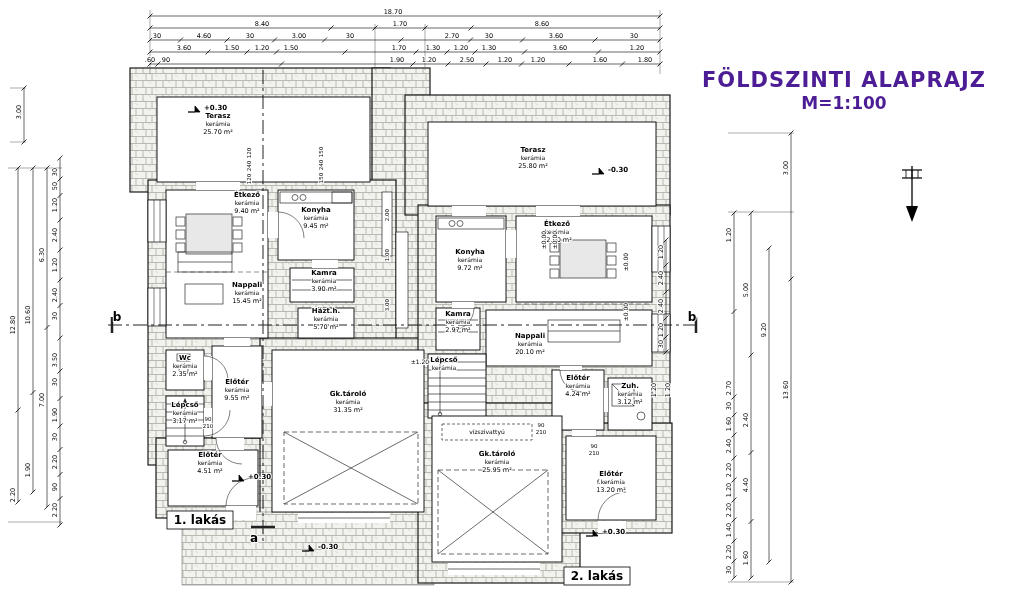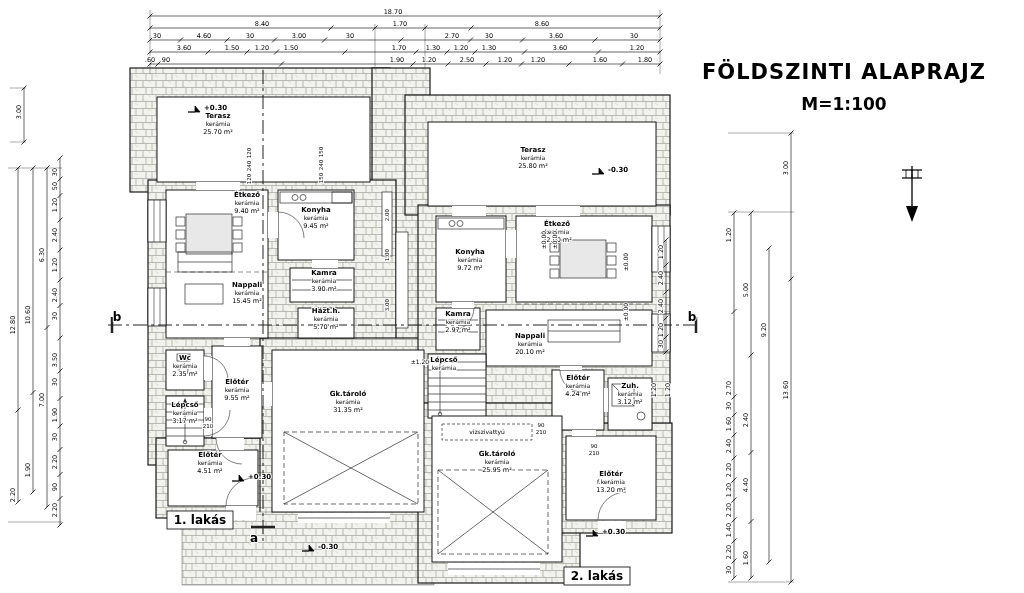--- a/index.html
+++ b/index.html
@@ -1,21 +1,21 @@
 <!DOCTYPE html>
 <html><head>
 <meta charset="utf-8">
 <style>
   html,body{margin:0;padding:0;background:#fff;}
   .stage{position:relative;width:1024px;height:593px;background:#ffffff;overflow:hidden;
          font-family:"DejaVu Sans",sans-serif;}
   .stage svg{position:absolute;left:0;top:0;}
-  .titleblock{position:absolute;left:695px;top:60px;width:298px;text-align:center;color:#000000;}
+  .titleblock{position:absolute;left:695px;top:68px;width:298px;text-align:center;color:#4c1d95;}
   .titleblock .t1{font-size:21px;font-weight:bold;letter-spacing:1px;white-space:nowrap;}
-  .titleblock .t2{font-size:17px;font-weight:bold;margin-top:10px;}
+  .titleblock .t2{font-size:17px;font-weight:bold;margin-top:1px;}
   text{font-family:"DejaVu Sans",sans-serif;}
 </style>
 </head>
 <body>
 
 <div class="stage">
 
 <svg id="plan" width="1024" height="593" viewBox="0 0 1024 593">
   <defs>
     <pattern id="mas" width="20" height="14" patternUnits="userSpaceOnUse">

